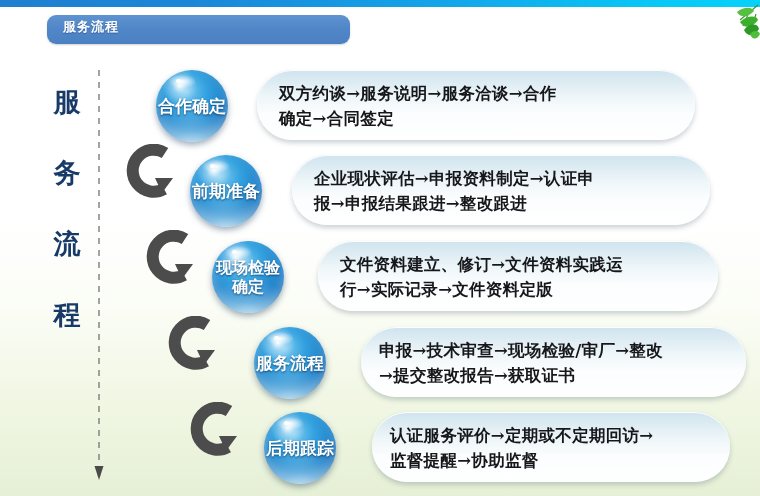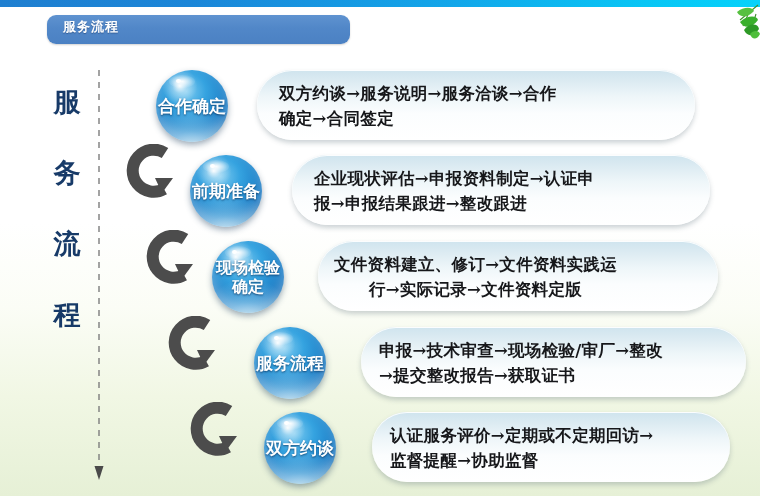--- a/index.html
+++ b/index.html
@@ -182,21 +182,21 @@
     </div>
     <div class="ball" style="left:190px;">
       <div class="gloss"></div>
       <div class="dot"></div>
       <div class="lbl">前期准备</div>
     </div>
   </div>
 
   <div class="row" style="left:0;top:241px;width:760px;">
     <div class="panel" style="left:318px;width:400px;">
-      <div class="txt" style="left:16px;text-align:center;">文件资料建立、修订→文件资料实践运
+      <div class="txt" style="left:22px;">文件资料建立、修订→文件资料实践运
 行→实际记录→文件资料定版</div>
     </div>
     <div class="ball" style="left:212px;">
       <div class="gloss"></div>
       <div class="dot"></div>
       <div class="lbl" style="font-size:16px;line-height:19px;">现场检验
 确定</div>
     </div>
   </div>
 
@@ -213,17 +213,17 @@
   </div>
 
   <div class="row" style="left:0;top:412px;width:668px;">
     <div class="panel" style="left:372px;width:358px;">
       <div class="txt" style="left:18px;">认证服务评价→定期或不定期回访→
 监督提醒→协助监督</div>
     </div>
     <div class="ball" style="left:264px;">
       <div class="gloss"></div>
       <div class="dot"></div>
-      <div class="lbl">双方约谈</div>
+      <div class="lbl">后期跟踪</div>
     </div>
   </div>
 
 </div>
 
 </body></html>

